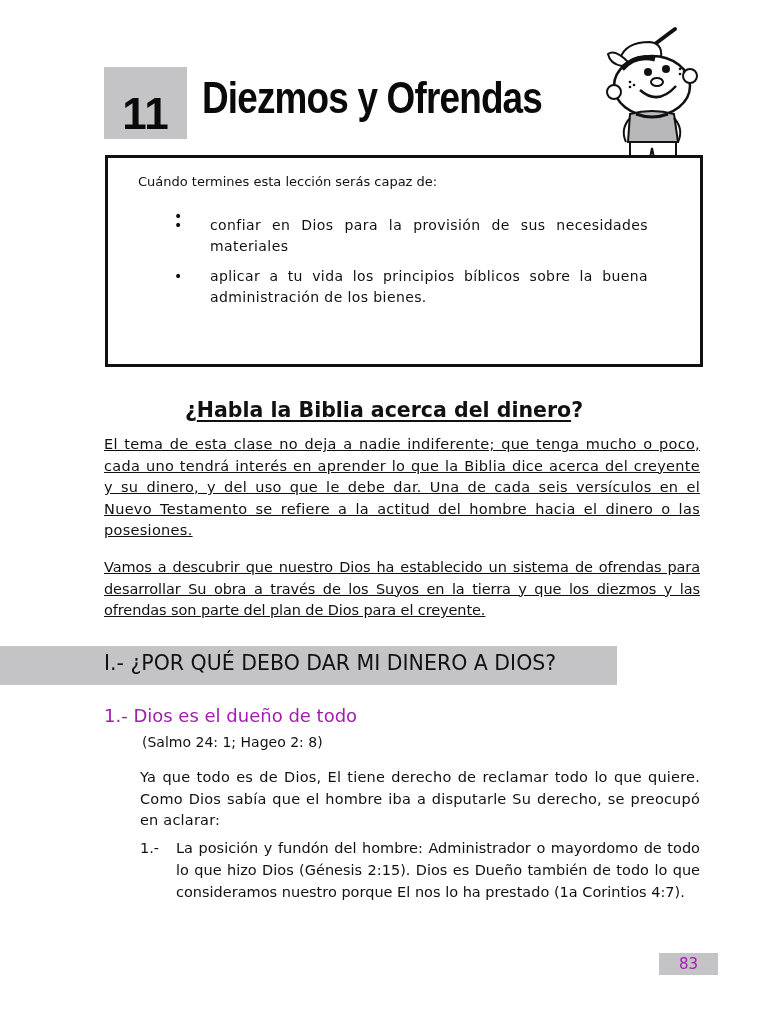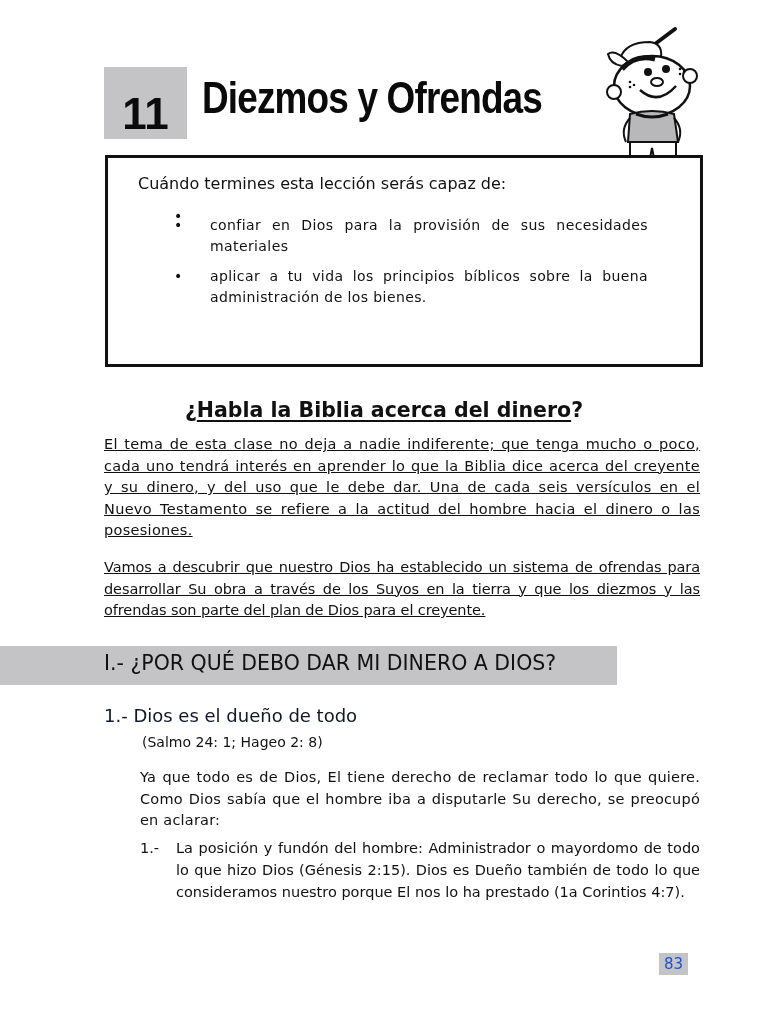--- a/index.html
+++ b/index.html
@@ -17,49 +17,49 @@
       font-family: "Liberation Sans", sans-serif; font-weight: bold; font-size: 45px;
       letter-spacing: -1px; transform: scaleX(0.82); transform-origin: left center; color: #0a0a0a;
       white-space: nowrap;
     }
     .mascot { position: absolute; left: 600px; top: 24px; width: 110px; height: 150px; }
     .objectives {
       position: absolute; left: 105px; top: 155px; width: 592px; height: 206px;
       border: 3px solid #111; background: #fff;
     }
     .obj-heading {
-      position: absolute; left: 30px; top: 16px; font-size: 16px; color: #111; white-space: nowrap;
+      position: absolute; left: 30px; top: 16px; font-size: 13px; color: #111; white-space: nowrap;
     }
     .obj-list { position: absolute; left: 0; top: 48px; width: 100%; margin: 0; padding: 0; list-style: none; }
     .obj-item { position: relative; padding-left: 102px; padding-right: 52px; font-size: 14px; line-height: 21px; text-align: justify; margin-bottom: 9px; letter-spacing: 0.4px; }
     .obj-bullet { position: absolute; left: 66px; top: 0; }
     .section-q {
       position: absolute; left: 0; width: 768px; top: 382px; text-align: center;
       font-size: 20.5px; font-weight: bold; color: #111; margin-top: 16px;
     }
     .section-q .u { text-decoration: underline; text-underline-offset: 3px; }
     .para { position: absolute; left: 104px; width: 596px; font-size: 14.5px; line-height: 21.5px; text-align: justify; text-decoration: underline; }
     .p1 { top: 434px; letter-spacing: 0.3px; }
     .p2 { top: 557px; letter-spacing: -0.1px; }
     .band {
       position: absolute; left: 0; top: 646px; width: 617px; height: 39px; background: #c4c4c6;
     }
     .band-text {
       position: absolute; left: 104px; top: 651px; font-size: 20.5px; color: #111; white-space: nowrap;
     }
-    .sub-heading { position: absolute; left: 104px; top: 705px; font-size: 18px; color: #0f172a; white-space: nowrap; }
+    .sub-heading { position: absolute; left: 104px; top: 705px; font-size: 18px; color: #a21caf; white-space: nowrap; }
     .refs { position: absolute; left: 142px; top: 734px; font-size: 14px; color: #111; }
     .p3 { position: absolute; left: 140px; top: 759px; width: 560px; font-size: 14.5px; line-height: 21.5px; text-align: justify; letter-spacing: 0.2px; margin-top: 8px; }
     .numbered { position: absolute; left: 140px; top: 837px; width: 560px; font-size: 14.5px; line-height: 22px; }
     .num-label { position: absolute; left: 0; top: 0; }
     .num-body { padding-left: 36px; text-align: justify; }
     .num-body .u { }
     .page-num {
-      position: absolute; left: 659px; top: 953px; width: 29px; height: 22px; background: #c4c4c6;
-      font-size: 15px; display: flex; align-items: center; justify-content: center; color: #1d4ed8;
+      position: absolute; left: 659px; top: 953px; width: 59px; height: 22px; background: #c4c4c6;
+      font-size: 15px; display: flex; align-items: center; justify-content: center; color: #a21caf;
     }
   </style>
 </head>
 <body>
 
 <div class="chapter-num">
   <span>11</span>
 </div>
 <div class="chapter-title">Diezmos y Ofrendas</div>
 

